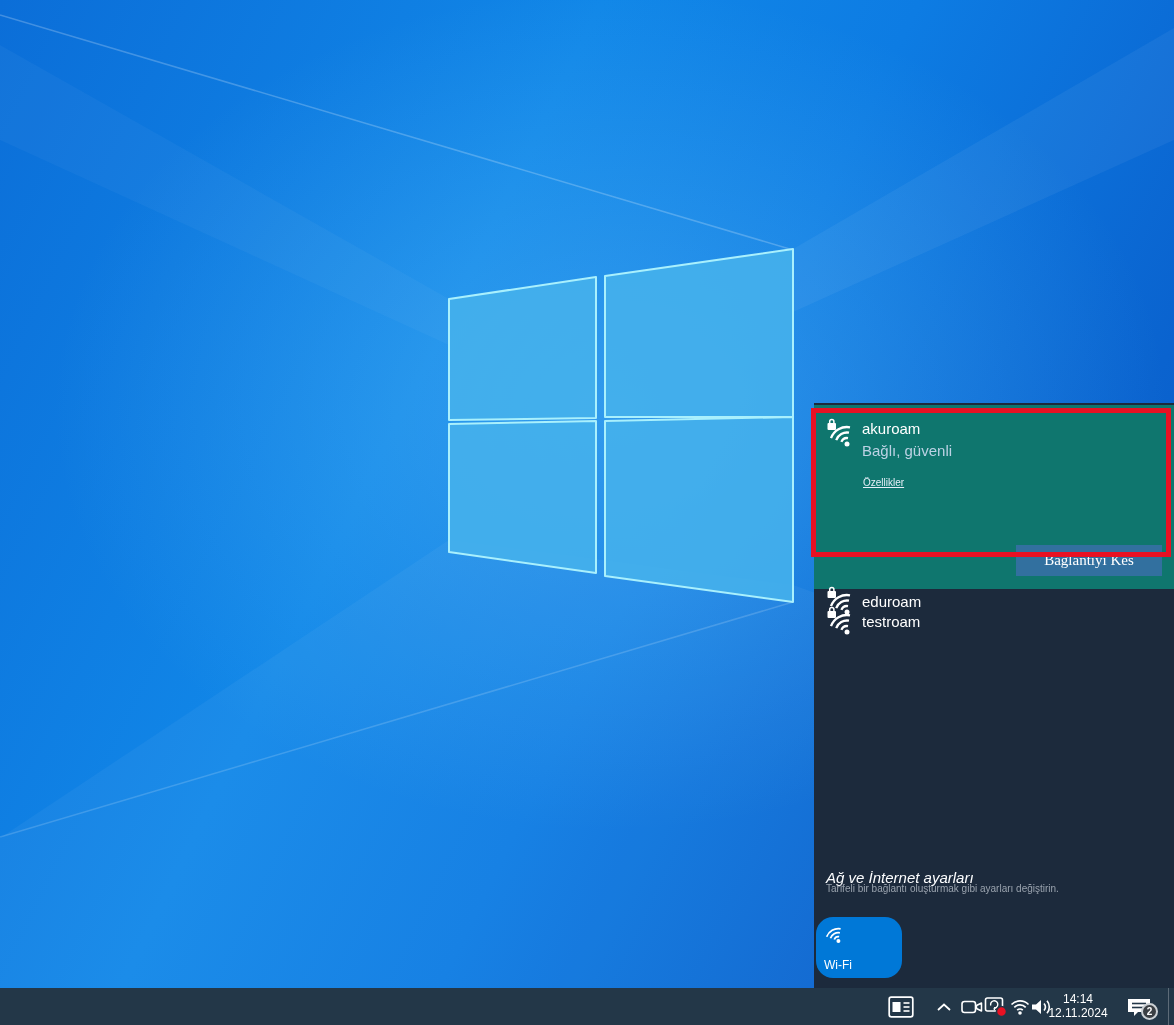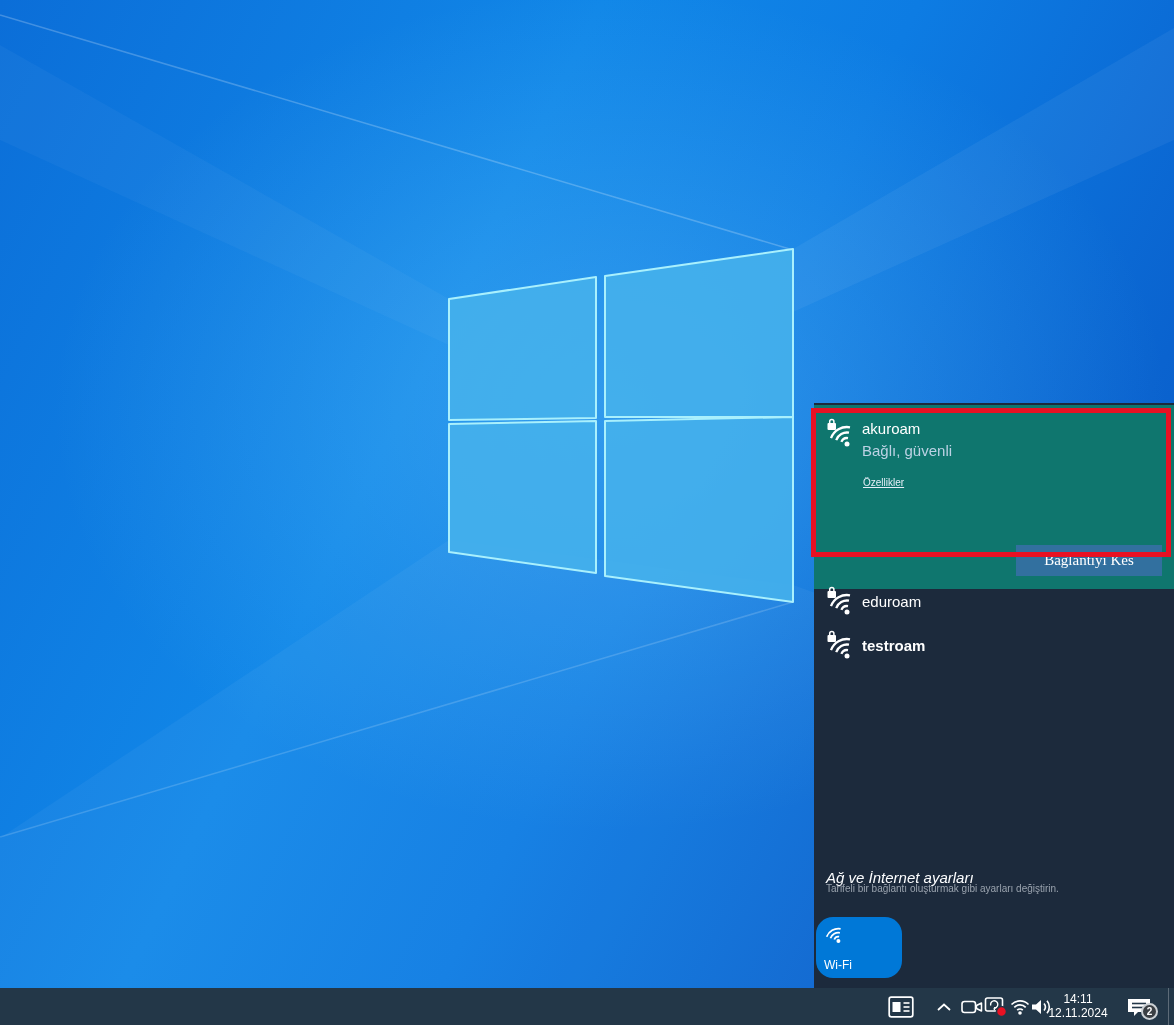--- a/index.html
+++ b/index.html
@@ -103,21 +103,21 @@
             <path d="M 15.4,23.9 A 6,6 0 0 1 22.0,20.1"></path>
           </g>
           <circle cx="21" cy="26" r="2.5" fill="#ffffff"></circle>
           <rect x="1.5" y="5" width="8.5" height="7" rx="1" fill="#ffffff"></rect>
           <path d="M 3.7,5 V 3.6 a 2.1,2.1 0 0 1 4.2,0 V 5" stroke="#ffffff" stroke-width="1.5" fill="none"></path>
         </svg>
       </span>
       <span class="row-name">eduroam</span>
     </div>
 
-    <div class="net-row" style="top:224px;font-weight:bold;">
+    <div class="net-row" style="top:200px;">
       <span class="net-icon">
         <svg width="30" height="30" viewBox="0 0 30 30">
           <g stroke="#ffffff" stroke-width="2.3" fill="none">
             <path d="M 5.0,20.2 A 17,17 0 0 1 24.0,9.3"></path>
             <path d="M 10.2,22.1 A 11.5,11.5 0 0 1 23.0,14.7"></path>
             <path d="M 15.4,23.9 A 6,6 0 0 1 22.0,20.1"></path>
           </g>
           <circle cx="21" cy="26" r="2.5" fill="#ffffff"></circle>
           <rect x="1.5" y="5" width="8.5" height="7" rx="1" fill="#ffffff"></rect>
           <path d="M 3.7,5 V 3.6 a 2.1,2.1 0 0 1 4.2,0 V 5" stroke="#ffffff" stroke-width="1.5" fill="none"></path>
@@ -199,21 +199,21 @@
       <svg width="24" height="18" viewBox="0 0 24 18">
         <polygon points="1,6.5 5,6.5 10,2 10,16 5,11.5 1,11.5" fill="#ffffff"></polygon>
         <g stroke="#ffffff" stroke-width="1.6" fill="none">
           <path d="M13,5.5 A 5.5,5.5 0 0 1 13,12.5"></path>
           <path d="M16,2.8 A 9.5,9.5 0 0 1 16,15.2"></path>
         </g>
       </svg>
     </div>
 
     <div class="clock">
-      <div>14:11</div>
+      <div>14:14</div>
       <div>12.11.2024</div>
     </div>
 
     <div class="tray-btn" style="left:1122px;width:34px;">
       <svg width="26" height="22" viewBox="0 0 26 22">
         <path d="M2,3 H24 V16 H12 L8,20 V16 H2 Z" fill="#ffffff"></path>
         <g stroke="#233748" stroke-width="1.6">
           <path d="M6,7.5 H20"></path>
             <path d="M6,11.5 H20"></path>
         </g>

